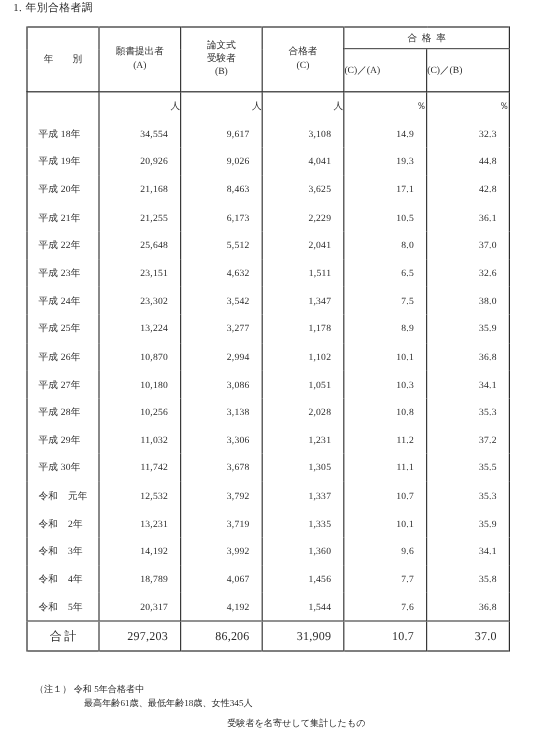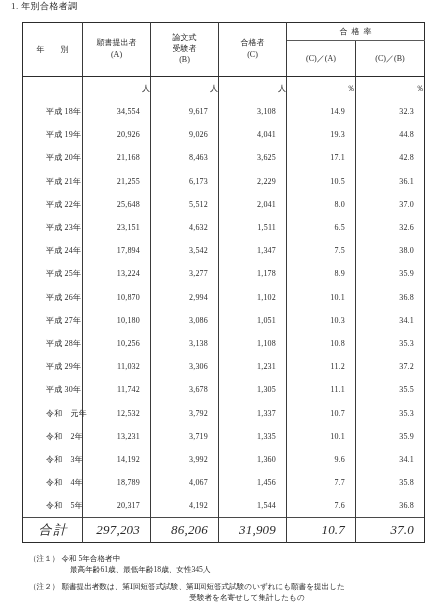--- a/index.html
+++ b/index.html
@@ -72,62 +72,61 @@
   .hd-two .l1{display:block;font-size:8px;}
   .hd-two .l2{display:block;font-size:8px;}
   .hd-two .code{display:block;font-size:8px;margin-top:1px;}
   .hd-ratio-top{
     height:17px;
     text-align:center;
     border-bottom:1.1px solid #5a5a5a;
   }
   .hd-ratio-sub{
     height:35px;
-    text-align:center;
+    text-align:left;
     border-bottom:1.4px solid #2c2c2c;
     font-size:8px;
   }
   
   .unit td{
     height:23px;
     text-align:right;
     padding-right:10px;
     font-size:8px;
   }
   .unit td.blank{padding:0;}
   
   .dr td{
     height:23.2px;
     font-size:8px;
   }
   .dr td.year{
     text-align:left;
-    padding-left:23px;
+    padding-left:9px;
     letter-spacing:.2px;
     white-space:nowrap;
   }
   .dr td.num{
     text-align:right;
     padding-right:10px;
     letter-spacing:.2px;
     white-space:nowrap;
   }
   
   tr.total td{
     border-top:1.2px solid #4a4a4a;
     height:24px;
-    font-size:13px;
-    font-style:italic;
+    font-size:10px;
   }
   tr.total td.lbl{text-align:center;letter-spacing:2px;text-indent:2px;}
   tr.total td.num{text-align:right;padding-right:10px;letter-spacing:.2px;}
 
   
   .notes{
-    position:absolute;left:29px;top:553px;width:410px;
+    position:absolute;left:29px;top:569px;width:410px;
     font-size:7.6px;line-height:1.45;
   }
   .note{margin-bottom:6px;}
   .note-line{white-space:nowrap;}
   .note-ind{padding-left:41px;white-space:nowrap;}
   .note-ind2{padding-left:26px;white-space:nowrap;text-align:center;}
   .nlabel{margin-right:2px;}
 </style>
 </head>
 <body>
@@ -229,21 +228,21 @@
           <tr class="dr">
             <td class="year edgeL">平成 23年</td>
             <td class="num">23,151</td>
             <td class="num">4,632</td>
             <td class="num">1,511</td>
             <td class="num">6.5</td>
             <td class="num edgeR">32.6</td>
           </tr>
           <tr class="dr">
             <td class="year edgeL">平成 24年</td>
-            <td class="num">17,894</td>
+            <td class="num">23,302</td>
             <td class="num">3,542</td>
             <td class="num">1,347</td>
             <td class="num">7.5</td>
             <td class="num edgeR">38.0</td>
           </tr>
           <tr class="dr">
             <td class="year edgeL">平成 25年</td>
             <td class="num">13,224</td>
             <td class="num">3,277</td>
             <td class="num">1,178</td>
@@ -263,21 +262,21 @@
             <td class="num">10,180</td>
             <td class="num">3,086</td>
             <td class="num">1,051</td>
             <td class="num">10.3</td>
             <td class="num edgeR">34.1</td>
           </tr>
           <tr class="dr">
             <td class="year edgeL">平成 28年</td>
             <td class="num">10,256</td>
             <td class="num">3,138</td>
-            <td class="num">1,108</td>
+            <td class="num">2,028</td>
             <td class="num">10.8</td>
             <td class="num edgeR">35.3</td>
           </tr>
           <tr class="dr">
             <td class="year edgeL">平成 29年</td>
             <td class="num">11,032</td>
             <td class="num">3,306</td>
             <td class="num">1,231</td>
             <td class="num">11.2</td>
             <td class="num edgeR">37.2</td>
@@ -343,20 +342,17 @@
   </div>
 
   <div class="notes">
     <div class="note">
       <div class="note-line">
         <span class="nlabel">（注１）</span><span>令和 5年合格者中</span>
       </div>
       <div class="note-ind">最高年齢61歳、最低年齢18歳、女性345人</div>
     </div>
     <div class="note">
-      <div class="note-line">
-        <span class="nlabel">（注２）</span><span>願書提出者数は、第Ⅰ回短答式試験、第Ⅱ回短答式試験のいずれにも願書を提出した</span>
-      </div>
       <div class="note-ind2">受験者を名寄せして集計したもの</div>
     </div>
   </div>
 
 </div>
 
 </body></html>

